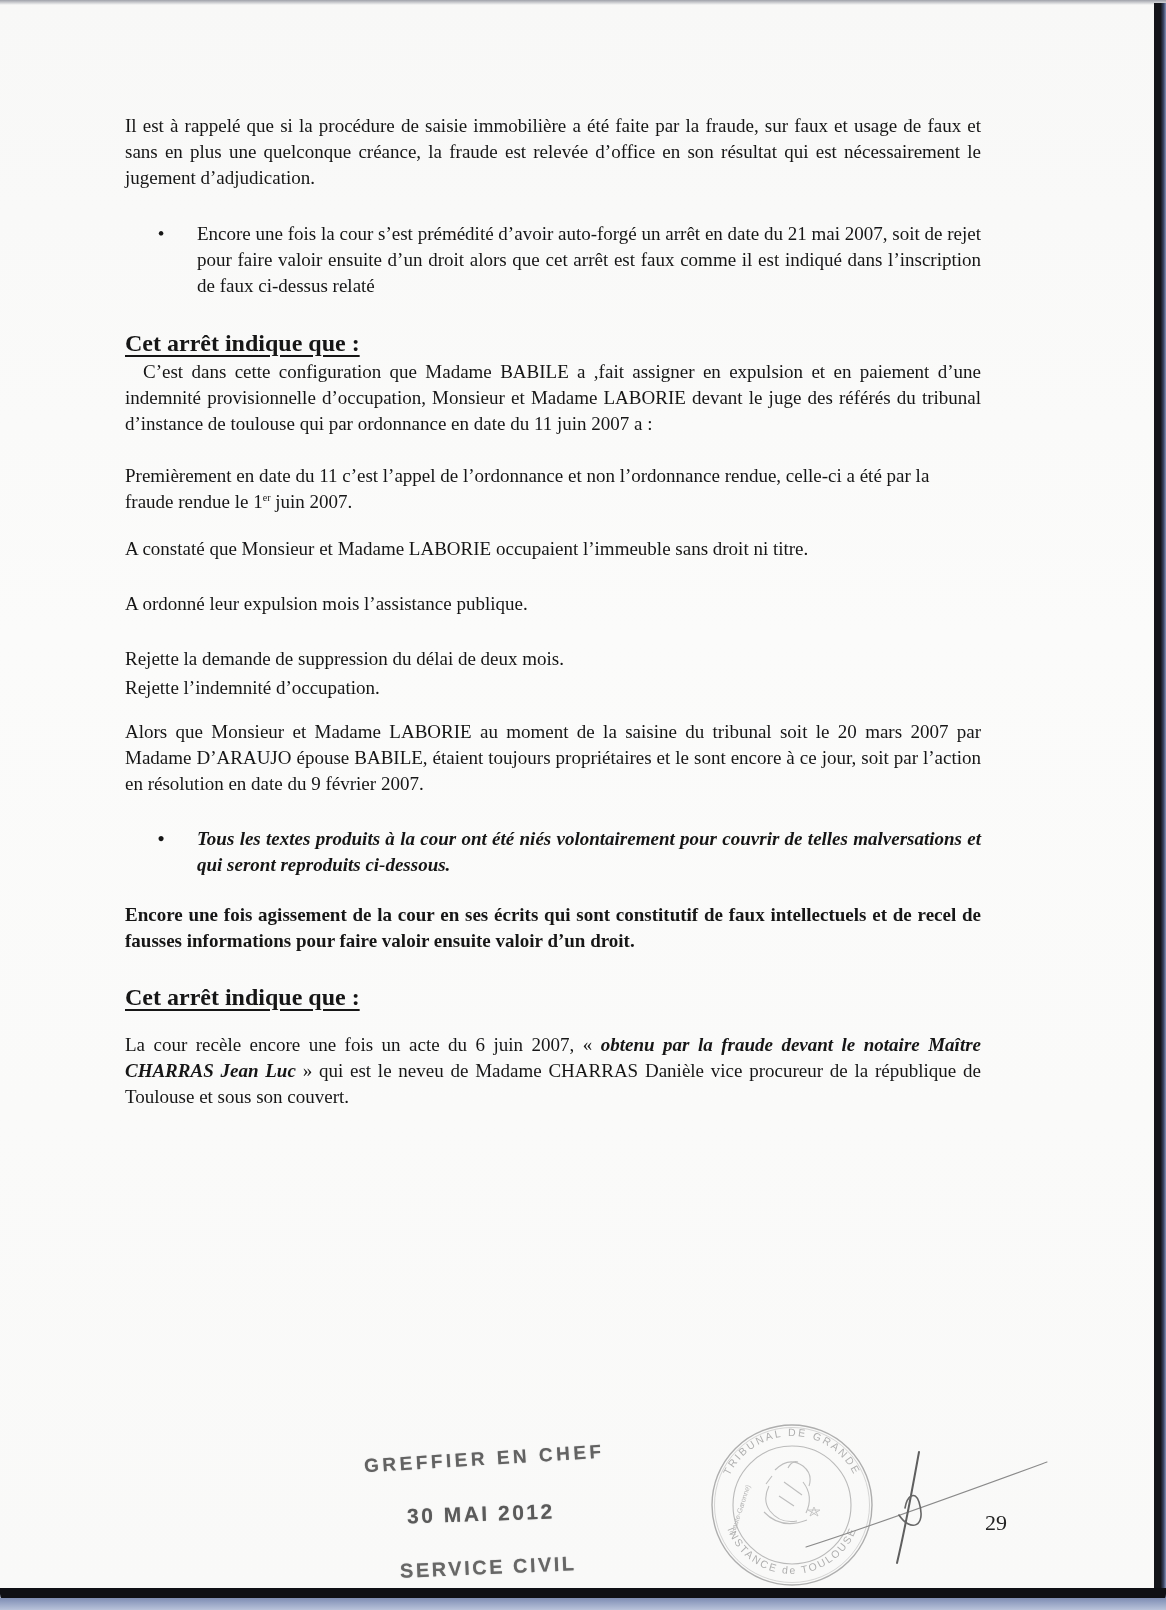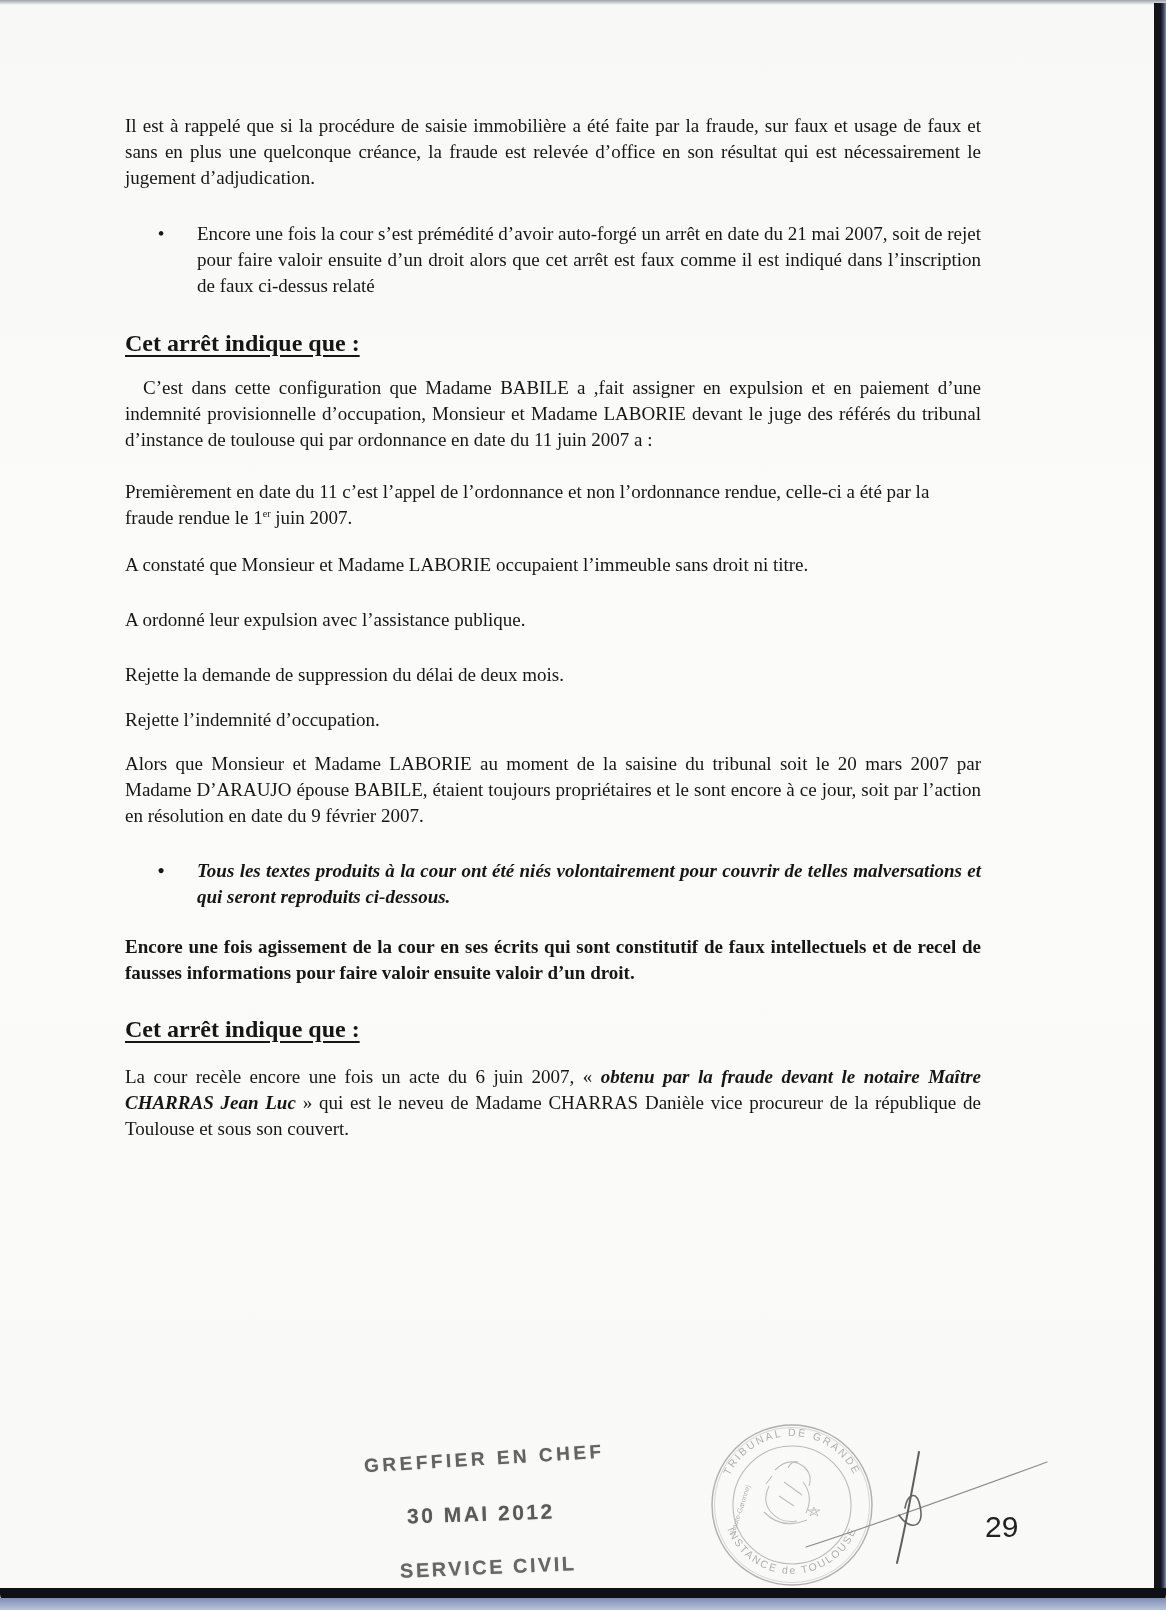--- a/index.html
+++ b/index.html
@@ -34,40 +34,40 @@
   .nj{text-align:left;}
   .ind{text-indent:18px;}
   .bold{font-weight:700;}
   .bolditalic{font-weight:700;font-style:italic;}
   .hd{margin:0;font-size:24px;font-weight:700;text-decoration:underline;
       text-underline-offset:4px;text-decoration-thickness:2px;text-align:left;}
   sup{font-size:10px;line-height:0;}
   .bullet-row{display:flex;margin:0;}
   .bdot{width:72px;flex:0 0 72px;text-align:center;font-size:19px;}
   .btext{flex:1;}
-  .mt13{margin-top:13px}.mt19{margin-top:19px}.mt22{margin-top:22px}
+  .mt13{margin-top:13px}.mt19{margin-top:3px}.mt22{margin-top:22px}
   .mt23{margin-top:23px}.mt24{margin-top:24px}.mt26{margin-top:26px}
   .mt27{margin-top:18px}.mt29{margin-top:29px}.mt30{margin-top:30px}
   .mt31{margin-top:31px}.mt33{margin-top:21px}
 
   
   .stamp{
     position:absolute;font-family:"Liberation Sans", sans-serif;
     color:#4e4e4e;font-weight:700;white-space:nowrap;
     text-shadow:0 0 1px rgba(90,90,90,.55);
     opacity:.88;
   }
   .stamp-greffier{left:364px;top:1448px;font-size:19px;letter-spacing:3.5px;transform:rotate(-3.5deg);}
   .stamp-date{left:407px;top:1502px;font-size:21px;letter-spacing:2.5px;transform:rotate(-2deg);color:#454545;}
   .stamp-service{left:400px;top:1556px;font-size:20px;letter-spacing:2.5px;transform:rotate(-2.5deg);color:#535353;}
 
   .seal-svg{position:absolute;left:700px;top:1420px;opacity:.78;}
   .sig-svg{position:absolute;left:780px;top:1430px;}
-  .page-number{position:absolute;left:985px;top:1510px;font-size:30px;color:#222;
-    font-family:Liberation Sans, sans-serif;}
+  .page-number{position:absolute;left:985px;top:1510px;font-size:22px;color:#222;
+    font-family:Liberation Serif, serif;}
 </style>
 </head>
 <body>
 
 <div class="frame">
   <div class="page">
     <div class="top-edge"></div>
 
     <div class="doc">
       <p class="p mt13">Il est à rappelé que si la procédure de saisie immobilière a été faite par la fraude,  sur faux et usage de faux et sans en plus une quelconque créance, la fraude est relevée d’office en son résultat qui est nécessairement le jugement d’adjudication.</p>
@@ -77,21 +77,21 @@
         <p class="p btext">Encore une fois la cour s’est prémédité d’avoir auto-forgé un arrêt en date du 21 mai 2007, soit de rejet pour faire valoir ensuite d’un droit alors que cet arrêt est faux comme il est indiqué dans l’inscription de faux ci-dessus relaté</p>
       </div>
 
       <h3 class="hd mt31">Cet arrêt indique que :</h3>
 
       <p class="p ind mt19">C’est dans cette configuration que Madame BABILE a ,fait assigner en expulsion et en paiement d’une indemnité provisionnelle d’occupation, Monsieur et Madame LABORIE devant le juge des référés du tribunal d’instance de toulouse qui par ordonnance en date du 11 juin 2007 a :</p>
 
       <p class="p nj mt26"><span>Premièrement en date du 11 c’est l’appel de l’ordonnance et non l’ordonnance rendue, celle-ci a été par la fraude rendue le 1</span><sup>er</sup><span> juin 2007.</span></p>
 
       <p class="p nj mt33">A constaté que Monsieur et Madame LABORIE occupaient l’immeuble sans droit ni titre.</p>
-      <p class="p nj mt29">A ordonné leur expulsion avec l’assistance publique.</p>
+      <p class="p nj mt29">A ordonné leur expulsion mois l’assistance publique.</p>
       <p class="p nj mt29">Rejette la demande de suppression du délai de deux mois.</p>
       <p class="p nj mt19">Rejette l’indemnité d’occupation.</p>
 
       <p class="p mt27">Alors que Monsieur et Madame LABORIE au moment de la saisine du tribunal soit le 20 mars 2007 par Madame D’ARAUJO épouse BABILE, étaient toujours propriétaires et le sont encore à ce jour, soit par l’action en résolution en date du 9 février 2007.</p>
 
       <div class="bullet-row mt29">
         <span class="bdot bold">•</span>
         <p class="p btext bolditalic">Tous les textes produits à la cour ont été niés volontairement pour couvrir de telles malversations et qui seront reproduits ci-dessous.</p>
       </div>
 

